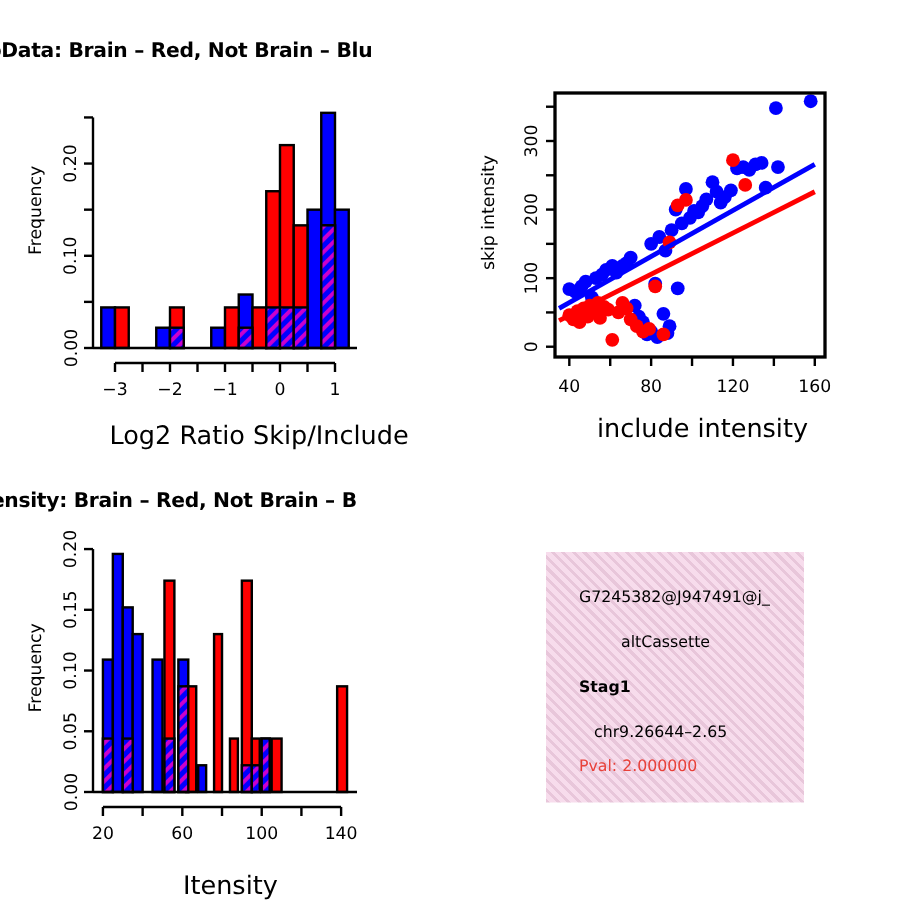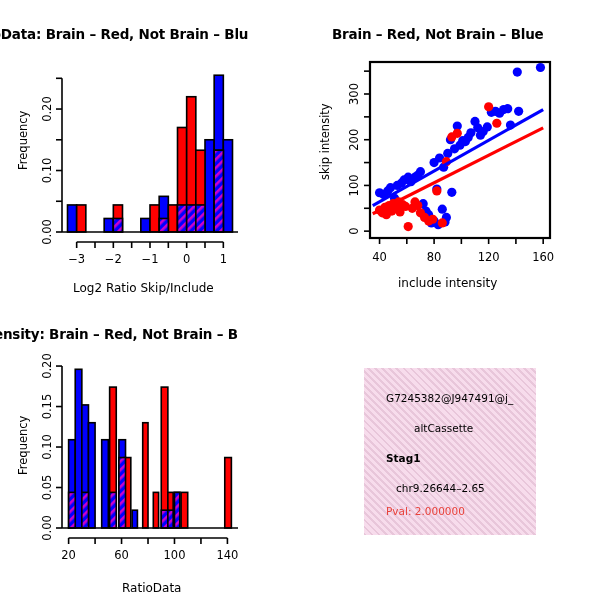--- a/index.html
+++ b/index.html
@@ -1,21 +1,21 @@
 <!DOCTYPE html>
 <html><head>
 <meta charset="utf-8">
 <style>
   html,body{margin:0;padding:0;background:#ffffff;}
   body{width:600px;height:600px;position:relative;overflow:hidden;
        font-family:"DejaVu Sans","Liberation Sans",sans-serif;color:#000;}
   .panel{position:absolute;}
   .ptitle{position:absolute;font-weight:bold;font-size:13.5px;white-space:nowrap;
           letter-spacing:-0.2px;}
-  .axlabel{position:absolute;font-size:12px;white-space:nowrap;}
+  .axlabel{position:absolute;font-size:17px;white-space:nowrap;}
   .ylabel{position:absolute;font-size:11.5px;white-space:nowrap;
           transform-origin:0 0;transform:rotate(-90deg);}
   svg{display:block;position:absolute;overflow:visible;}
   .infobox{position:absolute;}
   .infoline{position:absolute;font-size:10.5px;white-space:nowrap;color:#000;}
   .infoline.pval{color:#e8413a;}
 </style>
 </head>
 <body>
 
@@ -76,21 +76,20 @@
       <text x="76.66666666666666" y="263" font-family="&quot;DejaVu Sans&quot;,&quot;Liberation Sans&quot;,sans-serif" font-size="11.5" text-anchor="middle" fill="#000">−3</text>
       <text x="113.33333333333334" y="263" font-family="&quot;DejaVu Sans&quot;,&quot;Liberation Sans&quot;,sans-serif" font-size="11.5" text-anchor="middle" fill="#000">−2</text>
       <text x="150" y="263" font-family="&quot;DejaVu Sans&quot;,&quot;Liberation Sans&quot;,sans-serif" font-size="11.5" text-anchor="middle" fill="#000">−1</text>
       <text x="186.66666666666669" y="263" font-family="&quot;DejaVu Sans&quot;,&quot;Liberation Sans&quot;,sans-serif" font-size="11.5" text-anchor="middle" fill="#000">0</text>
       <text x="223.33333333333334" y="263" font-family="&quot;DejaVu Sans&quot;,&quot;Liberation Sans&quot;,sans-serif" font-size="11.5" text-anchor="middle" fill="#000">1</text>
       <line x1="62" y1="232" x2="238" y2="232" stroke="#000" stroke-width="1.6"></line>
     </svg>
 </div>
 
 <div class="panel" style="left:300px;top:0;width:300px;height:300px;">
-  <div class="ptitle" style="left:32px;top:26px;">Brain – Red, Not Brain – Blue</div>
   <div class="ylabel" style="left:18px;top:180px;">skip intensity</div>
   <div class="axlabel" style="left:98px;top:276px;">include intensity</div>
   <svg id="svg-scatter" width="300" height="300" style="left:0;top:0;">
       <defs>
         <clipPath id="svg-scatter-clip">
           <rect x="70" y="62" width="180" height="176"></rect>
         </clipPath>
       </defs>
       <g clip-path="url(#svg-scatter-clip)">
         <circle cx="79.54545454545455" cy="192.74285714285713" r="4.6" fill="#0000ff"></circle>
@@ -196,21 +195,21 @@
       <text x="79.54545454545455" y="261" font-family="&quot;DejaVu Sans&quot;,&quot;Liberation Sans&quot;,sans-serif" font-size="11.5" text-anchor="middle" fill="#000">40</text>
       <text x="134.0909090909091" y="261" font-family="&quot;DejaVu Sans&quot;,&quot;Liberation Sans&quot;,sans-serif" font-size="11.5" text-anchor="middle" fill="#000">80</text>
       <text x="188.63636363636363" y="261" font-family="&quot;DejaVu Sans&quot;,&quot;Liberation Sans&quot;,sans-serif" font-size="11.5" text-anchor="middle" fill="#000">120</text>
       <text x="243.1818181818182" y="261" font-family="&quot;DejaVu Sans&quot;,&quot;Liberation Sans&quot;,sans-serif" font-size="11.5" text-anchor="middle" fill="#000">160</text>
     </svg>
 </div>
 
 <div class="panel" style="left:0;top:300px;width:300px;height:300px;">
   <div class="ptitle" style="left:-40px;top:26px;">ne Itensity: Brain – Red, Not Brain – B</div>
   <div class="ylabel" style="left:16px;top:175px;">Frequency</div>
-  <div class="axlabel" style="left:122px;top:281px;">RatioData</div>
+  <div class="axlabel" style="left:122px;top:281px;">Itensity</div>
   <svg id="svg-intensity" width="300" height="300" style="left:0;top:0;">
       <defs>
         <pattern id="svg-intensity-hatch" width="6" height="6" patternUnits="userSpaceOnUse" patternTransform="rotate(45)">
           <rect width="6" height="6" fill="#0000ff"></rect>
           <rect width="2.6" height="6" fill="#cc00cc"></rect>
         </pattern>
       </defs>
       <rect x="68.61654135338345" y="139.73658536585367" width="6.616541353383468" height="88.26341463414633" fill="#0000ff" stroke="#000" stroke-width="1.6"></rect>
       <rect x="75.23308270676692" y="69.28780487804877" width="6.616541353383454" height="158.71219512195123" fill="#0000ff" stroke="#000" stroke-width="1.6"></rect>
       <rect x="81.84962406015038" y="104.91707317073171" width="6.616541353383454" height="123.08292682926829" fill="#0000ff" stroke="#000" stroke-width="1.6"></rect>

